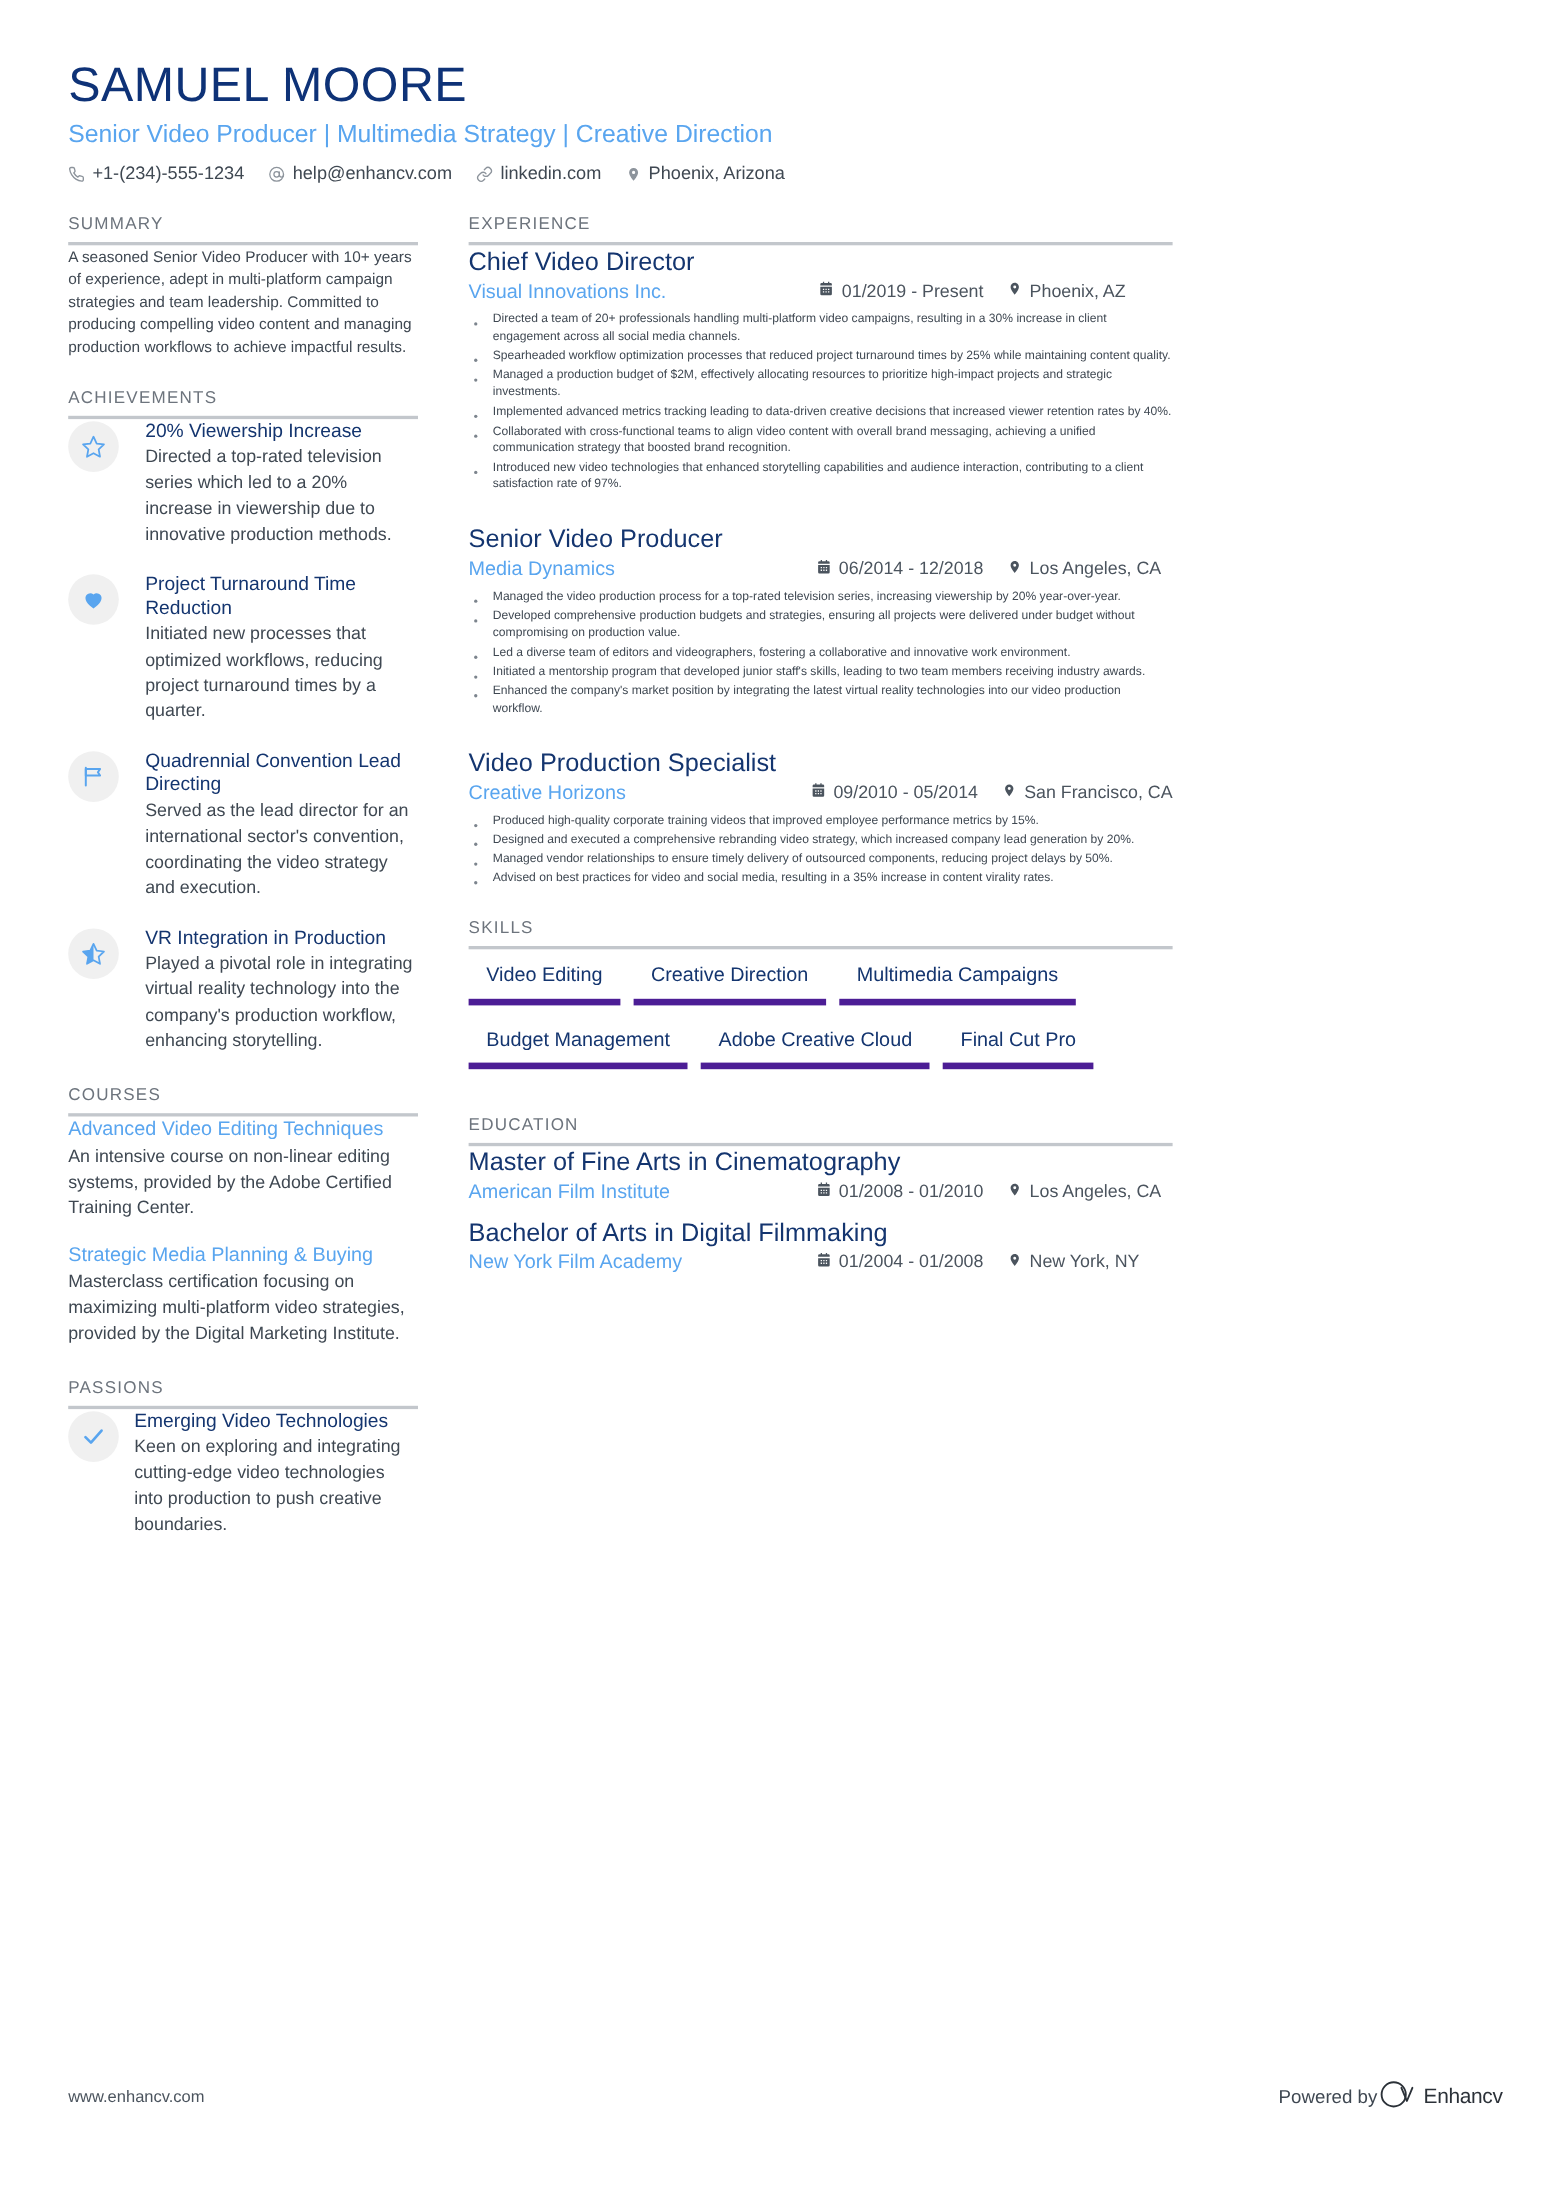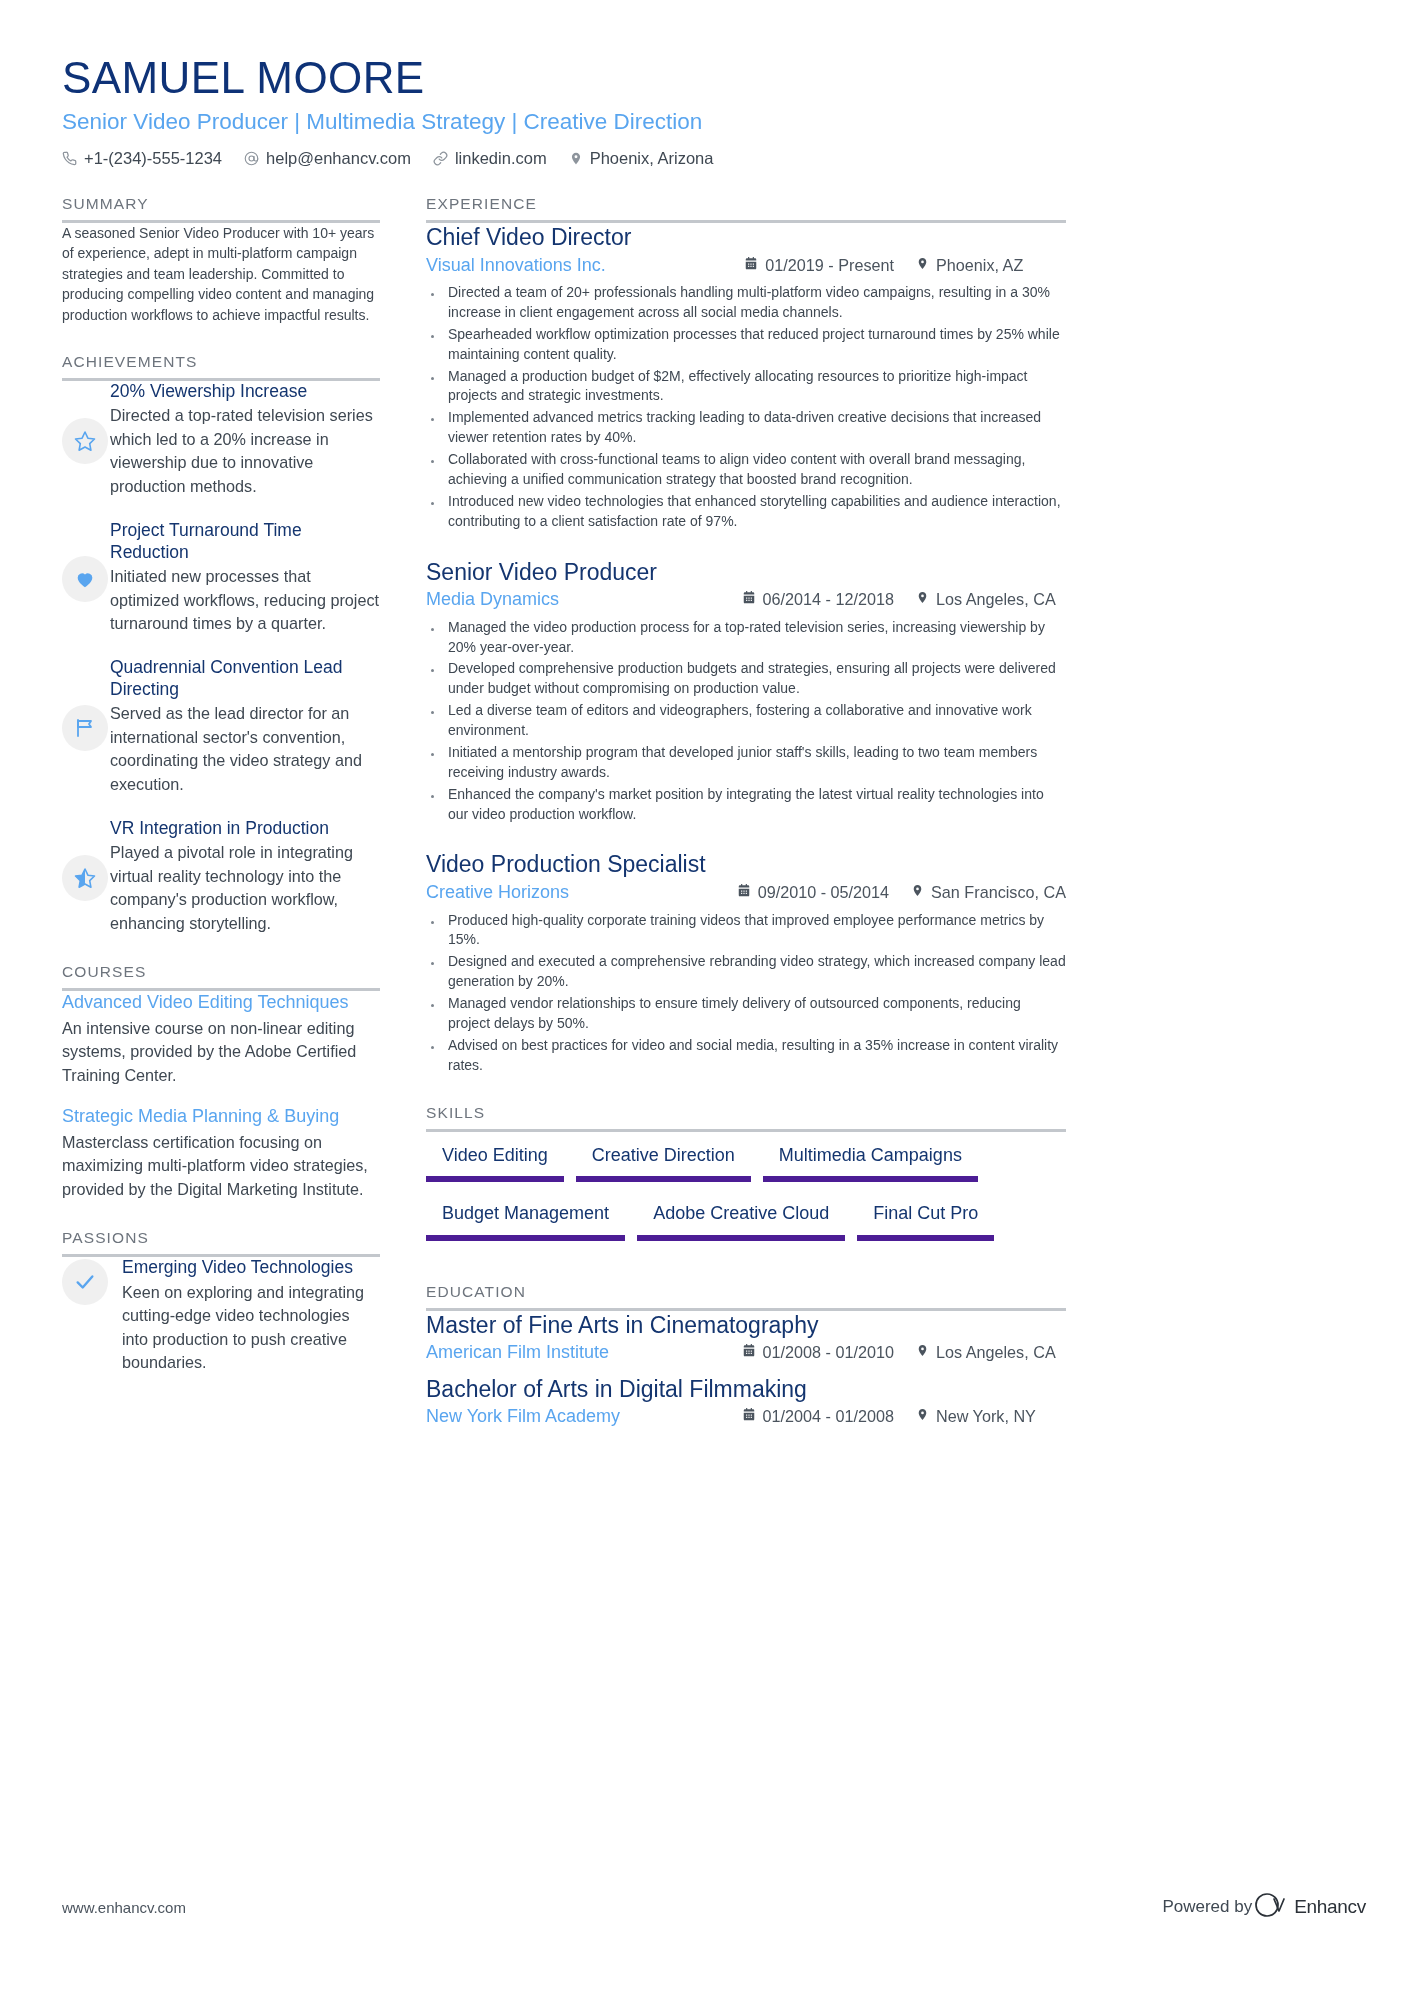--- a/index.html
+++ b/index.html
@@ -75,23 +75,23 @@
   
   .summary-text {
     font-size: 14px;
     line-height: 1.46;
     color: #3f4852;
   }
 
   
   .ach-item {
     display: flex;
-    gap: 2px;
+    gap: 24px;
     margin-bottom: 22px;
-    align-items: center;
+    align-items: flex-start;
   }
   .ach-icon {
     flex: 0 0 46px;
     width: 46px; height: 46px;
     border-radius: 50%;
     background: #f0f0f0;
     display: flex;
     align-items: center;
     justify-content: center;
     margin-top: 2px;
@@ -153,21 +153,21 @@
     font-size: 16.2px;
     color: #4b545e;
     white-space: nowrap;
   }
   .meta-date { margin-right: 22px; }
   .meta-loc  { min-width: 150px; }
   ul.bullets { list-style: none; }
   ul.bullets li {
     position: relative;
     padding-left: 22px;
-    font-size: 14px;
+    font-size: 11px;
     line-height: 1.42;
     color: #3f4852;
     margin-bottom: 2px;
   }
   ul.bullets li::before {
     content: "";
     position: absolute;
     left: 5px;
     top: 10px;
     width: 3px; height: 3px;

